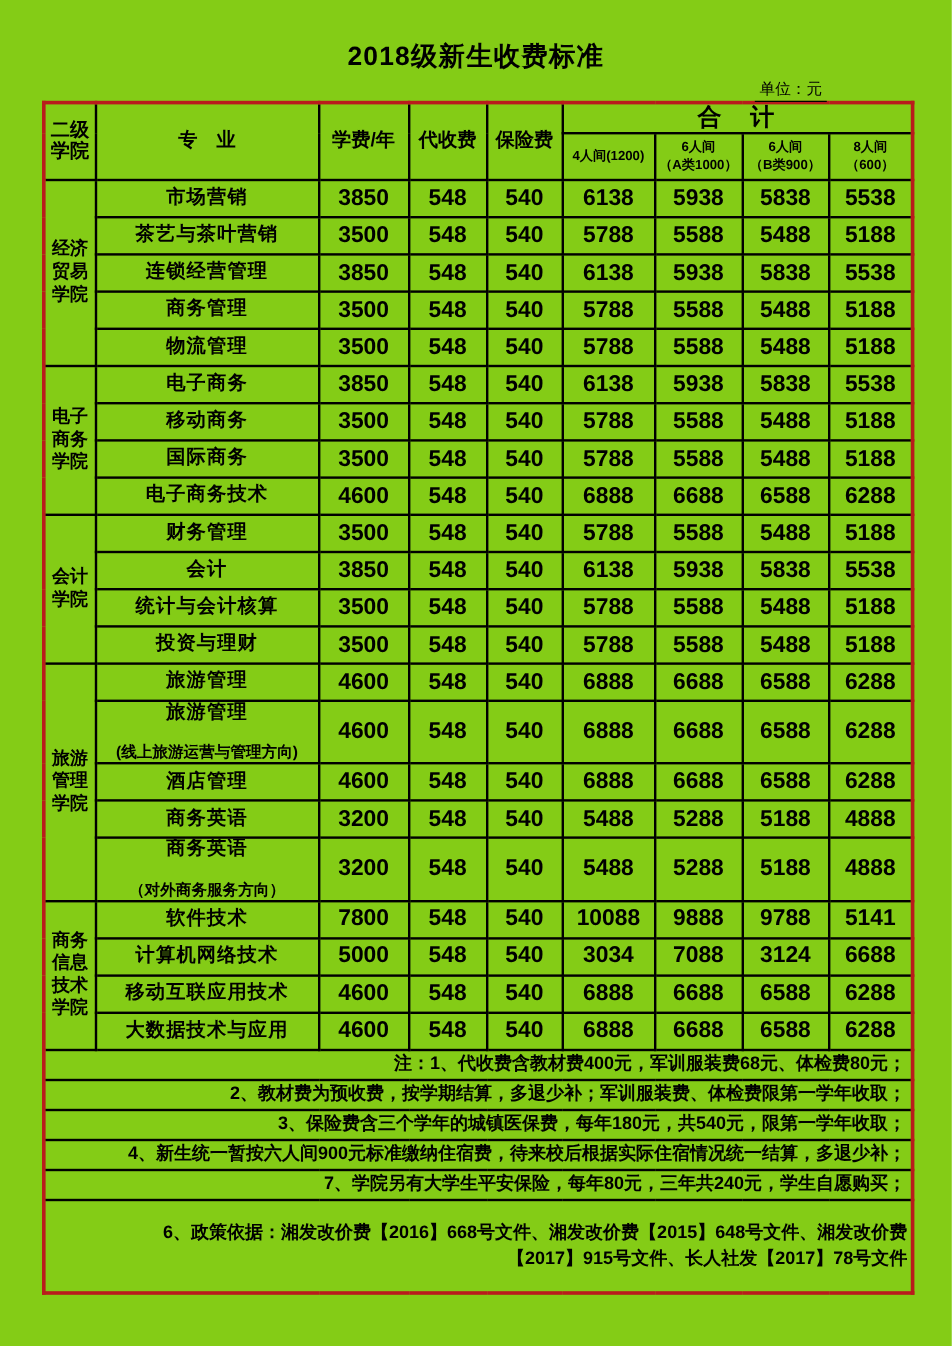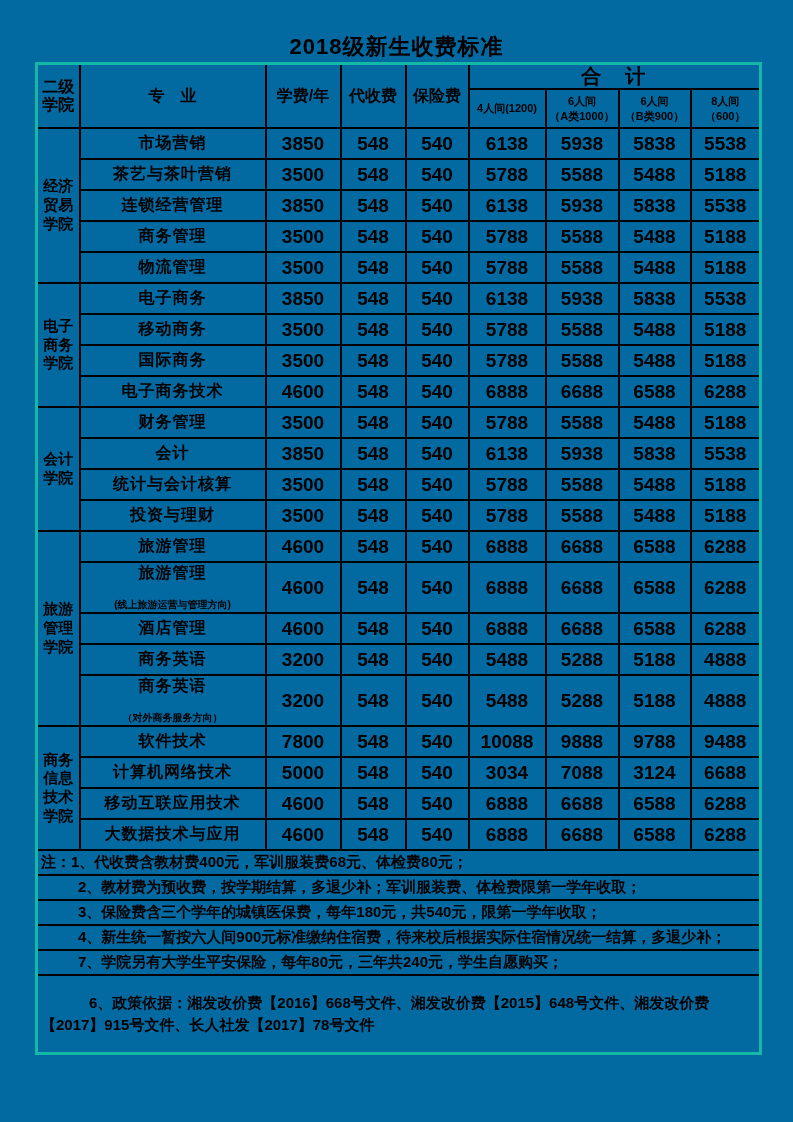--- a/index.html
+++ b/index.html
@@ -1,43 +1,44 @@
 <!DOCTYPE html>
 <html><head>
 <meta charset="utf-8">
 <style>
   html,body{margin:0;padding:0}
   body{width:793px;height:1122px;background:#fff;color:#000;
        font-family:"Liberation Sans","DejaVu Sans",sans-serif;}
-  .page{position:relative;width:793px;height:1122px;overflow:hidden;background:#0369a1}
+  .page{position:relative;width:793px;height:1122px;overflow:hidden;background:#84cc16}
   .title{padding-top:32px;text-align:center;font-size:22px;font-weight:bold;letter-spacing:1px}
   .unit{width:724px;margin:3px 0 1px 35px;text-align:right;font-size:13px;height:18px;font-weight:normal}
   .unit span{display:inline-block;border-bottom:1px solid #000;padding:0 4px 1px;margin-right:70px}
-  table{border-collapse:collapse;table-layout:fixed;width:724px;margin-left:35px;border:3px solid #14b8a6}
+  table{border-collapse:collapse;table-layout:fixed;width:724px;margin-left:35px;border:3px solid #b91c1c}
   th,td{border:2px solid #000;text-align:center;vertical-align:middle;font-weight:bold;padding:0;overflow:hidden}
   .h1 th{height:16px;font-size:16px;line-height:1.15}
   .h1 th.ht{font-size:20px;letter-spacing:2px}
   .h2 th{height:37px;font-size:11px;line-height:1.3}
   .h2 .l1,.h2 .l2{display:block}
   tr.row td{height:29px}
   tr.tall td{height:49px}
   td.college{font-size:15px;line-height:1.25;padding:0 5px}
   td.major{font-size:16px;letter-spacing:1px;line-height:1.15}
-  td.major .line2{font-size:10px;letter-spacing:0;line-height:1.15;margin-top:17px}
+  td.major .line2{font-size:13px;letter-spacing:0;line-height:1.15;margin-top:17px}
   td.num{font-size:19px;letter-spacing:0}
-  td.note{font-size:15px;text-align:left;height:21px;line-height:1.35;padding:1px 4px;white-space:nowrap}
+  td.note{font-size:15px;text-align:right;height:21px;line-height:1.35;padding:1px 4px;white-space:nowrap}
   td.note.n-first{padding-left:3px}
   td.note.n-indent{padding-left:40px}
   td.note.n-para{height:42px;white-space:normal;text-indent:48px;padding:16px 3px;line-height:1.45}
 </style>
 </head>
 <body>
 
 <div class="page">
   <div class="title">2018级新生收费标准</div>
+  <div class="unit"><span>单位：元</span></div>
 
   <table>
     <colgroup>
       <col style="width:43px">
         <col style="width:186px">
         <col style="width:75px">
       <col style="width:65px">
         <col style="width:63px">
         <col style="width:77px">
       <col style="width:73px">
@@ -299,21 +300,21 @@
           <td rowspan="4" class="college">商务信息技术学院</td>
           <td class="major">
             <div>软件技术</div>
           </td>
           <td class="num">7800</td>
           <td class="num">548</td>
           <td class="num">540</td>
           <td class="num">10088</td>
           <td class="num">9888</td>
           <td class="num">9788</td>
-          <td class="num">9488</td>
+          <td class="num">5141</td>
         </tr>
         <tr class="row">
           <td class="major">
             <div>计算机网络技术</div>
           </td>
           <td class="num">5000</td>
           <td class="num">548</td>
           <td class="num">540</td>
           <td class="num">3034</td>
           <td class="num">7088</td>

